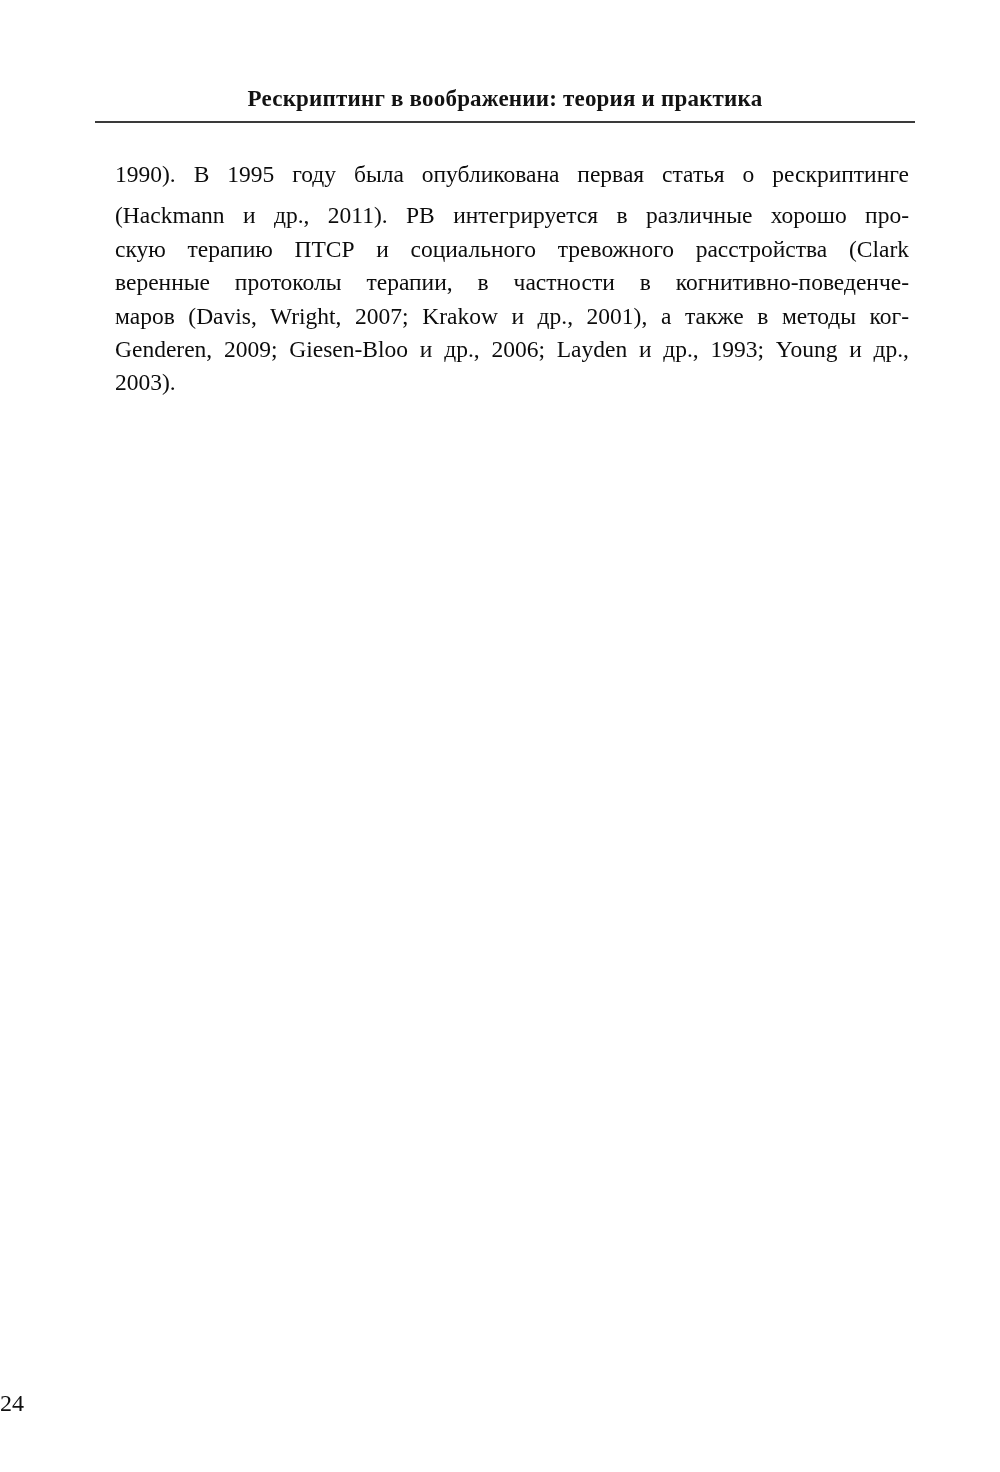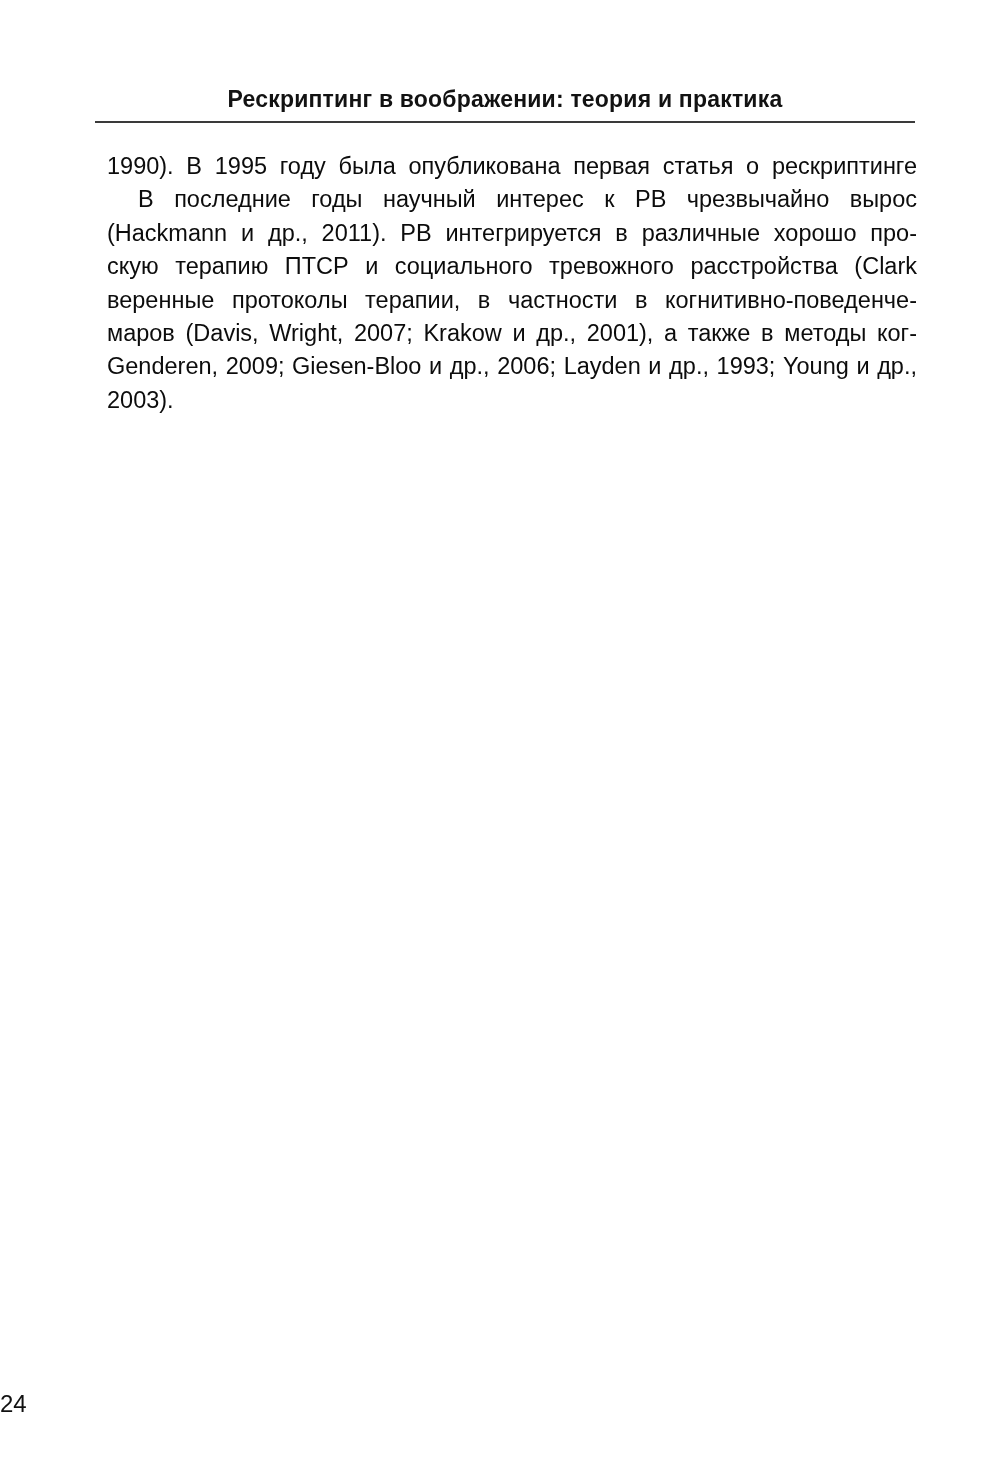--- a/index.html
+++ b/index.html
@@ -5,21 +5,21 @@
   html, body {
     margin: 0;
     padding: 0;
     background: #ffffff;
   }
   .page {
     position: relative;
     width: 1000px;
     height: 1472px;
     background: #ffffff;
-    font-family: Liberation Sans, sans-serif;
+    font-family: Liberation Serif, serif;
     color: #0d0d0d;
     overflow: hidden;
   }
   .running-head {
     position: absolute;
     top: 86px;
     left: 95px;
     width: 820px;
     text-align: center;
     font-size: 23px;
@@ -37,21 +37,21 @@
   }
   .text-block {
     position: absolute;
     top: 150px;
     left: 107px;
     width: 810px;
     font-size: 23.5px;
     line-height: 33.4px;
     color: #0c0c0c;
   }
-  .para { margin: 0; }
+  .para { margin: 8px; }
   .line {
     text-align: justify;
     text-align-last: justify;
     white-space: normal;
   }
   .line.last {
     text-align-last: left;
   }
   .line.first-indent {
     text-indent: 31px;
@@ -72,21 +72,20 @@
 
   <div class="running-head">Рескриптинг в воображении: теория и практика</div>
 
   <div class="head-rule"></div>
 
   <div class="text-block">
       <div class="para">
         <div class="line">1990). В 1995 году была опубликована первая статья о рескриптинге</div>
       </div>
       <div class="para">
-        <div class="line first-indent">В последние годы научный интерес к РВ чрезвычайно вырос</div>
         <div class="line">(Hackmann и др., 2011). РВ интегрируется в различные хорошо про-</div>
         <div class="line">скую терапию ПТСР и социального тревожного расстройства (Clark</div>
         <div class="line">веренные протоколы терапии, в частности в когнитивно-поведенче-</div>
         <div class="line">маров (Davis, Wright, 2007; Krakow и др., 2001), а также в методы ког-</div>
         <div class="line">Genderen, 2009; Giesen-Bloo и др., 2006; Layden и др., 1993; Young и др.,</div>
         <div class="line last">2003).</div>
       </div>
     </div>
 
   <div class="page-number">24</div>

